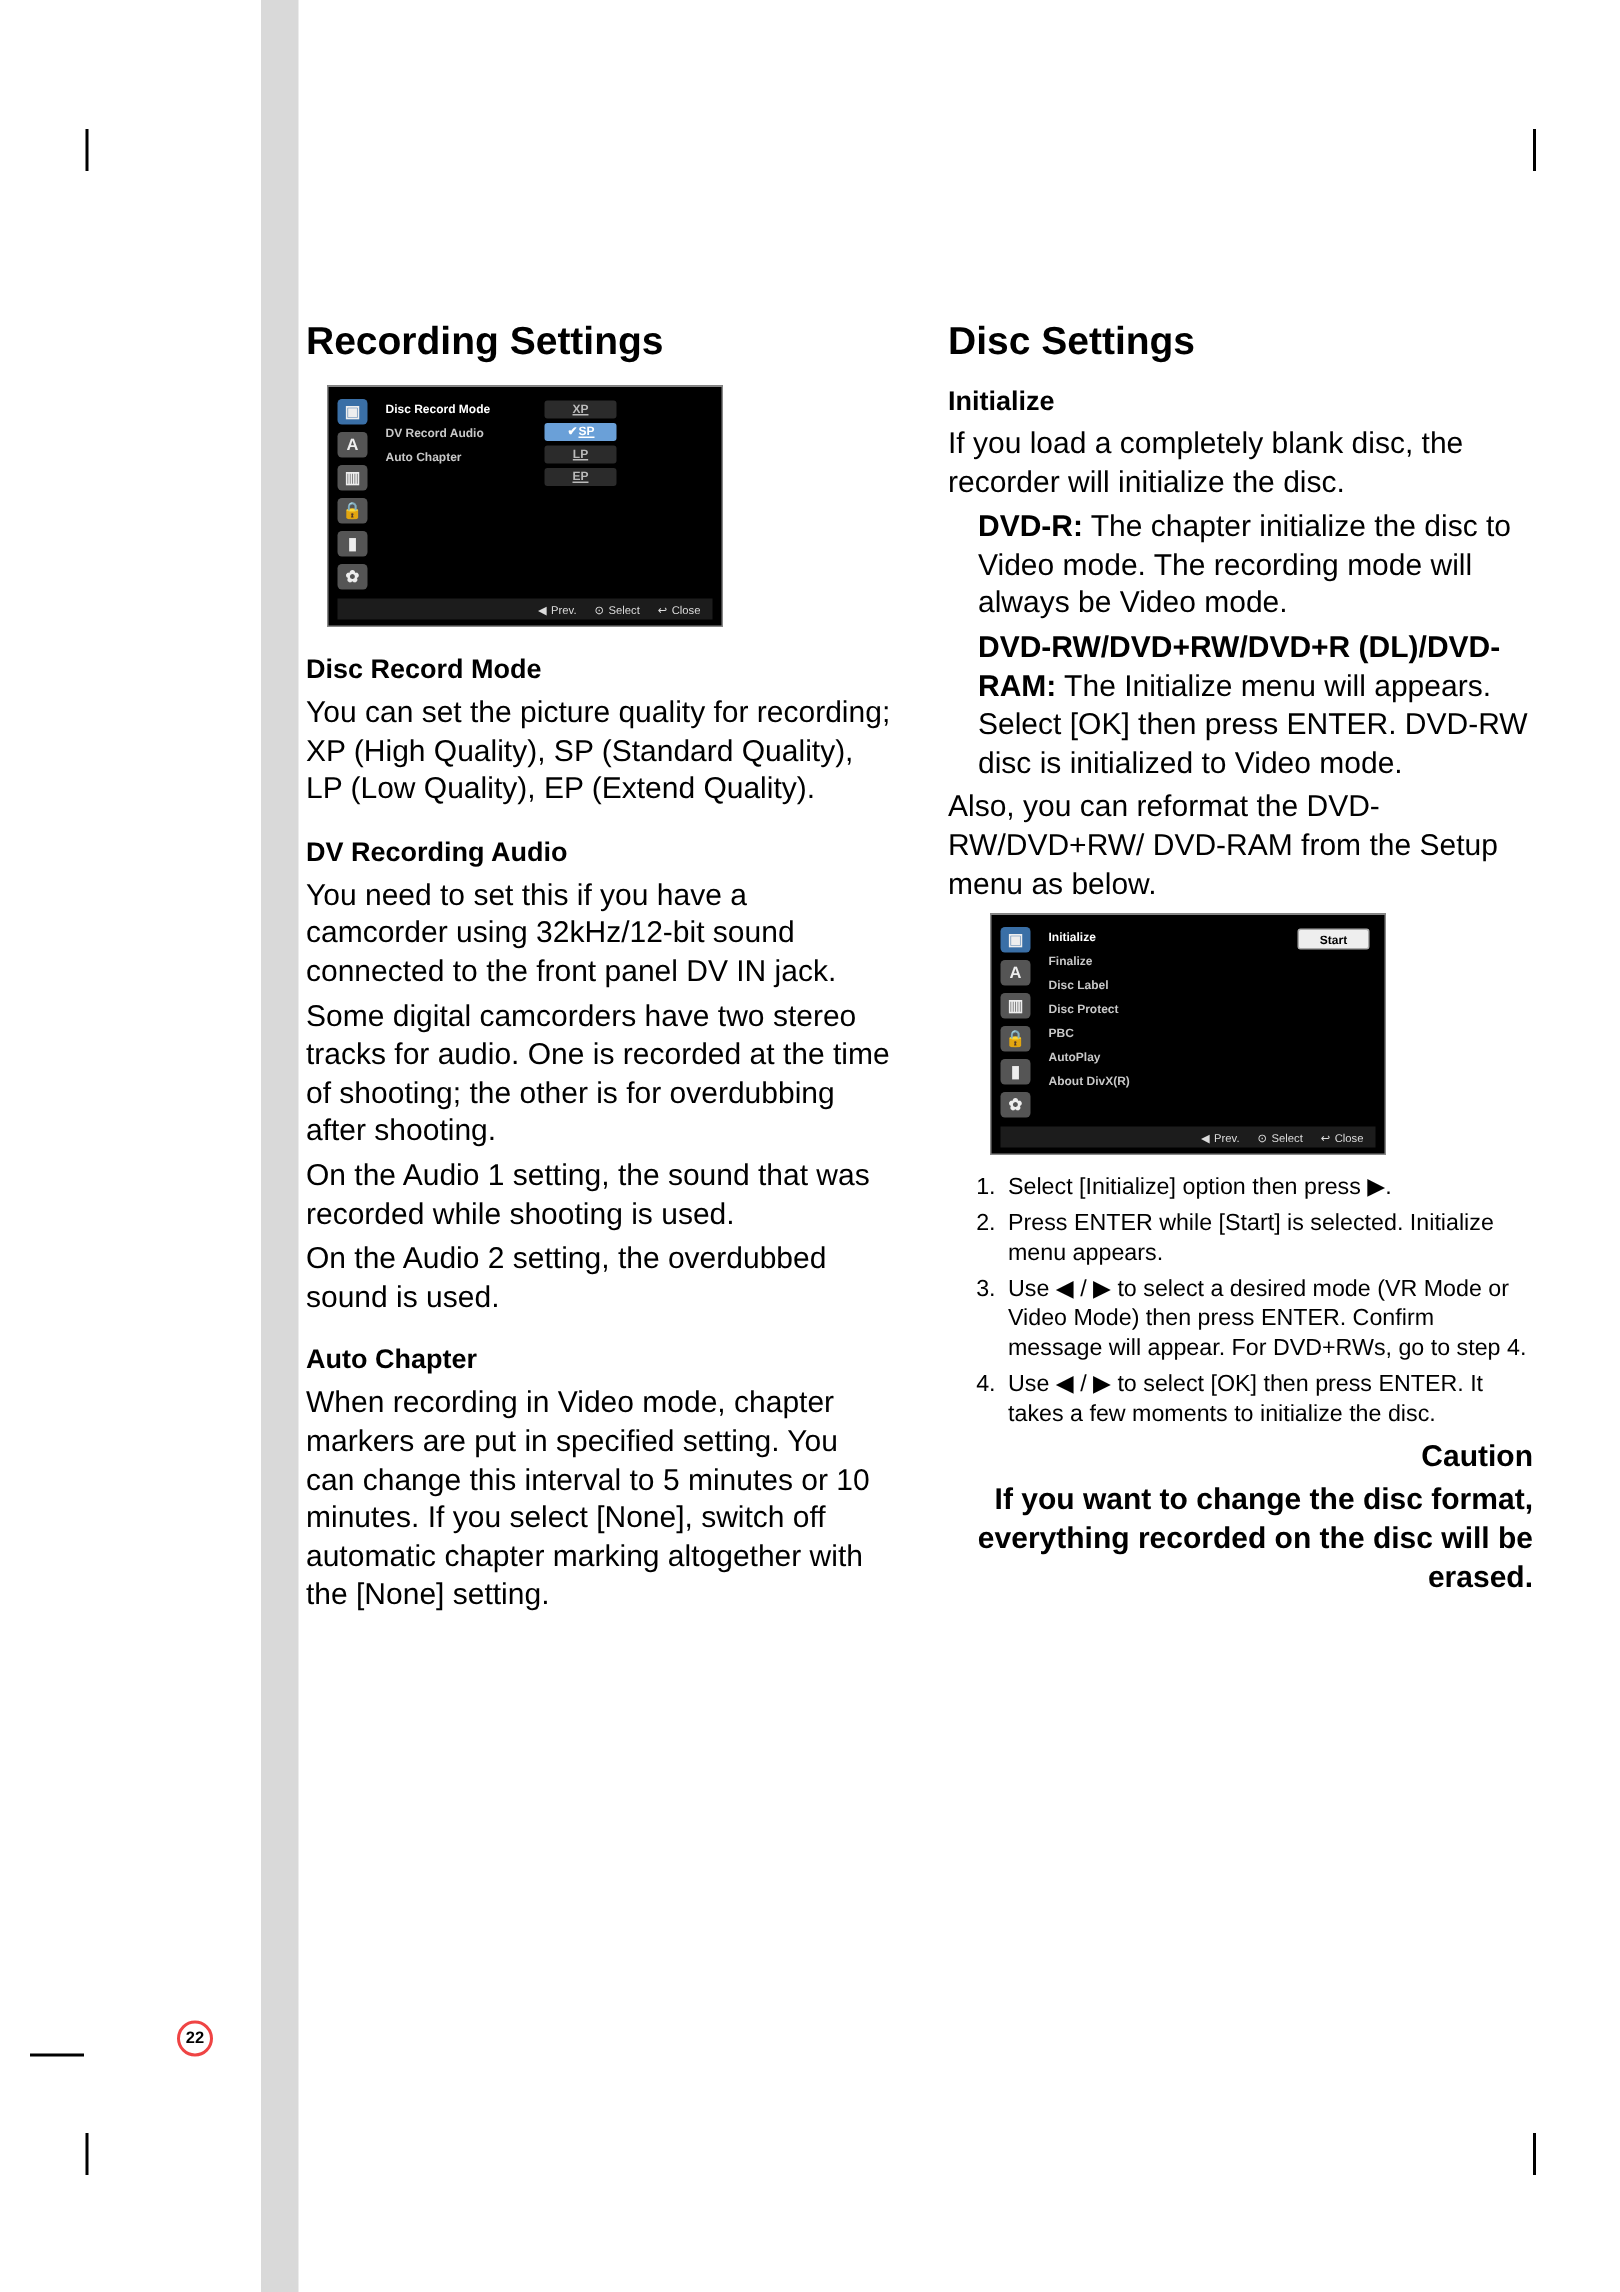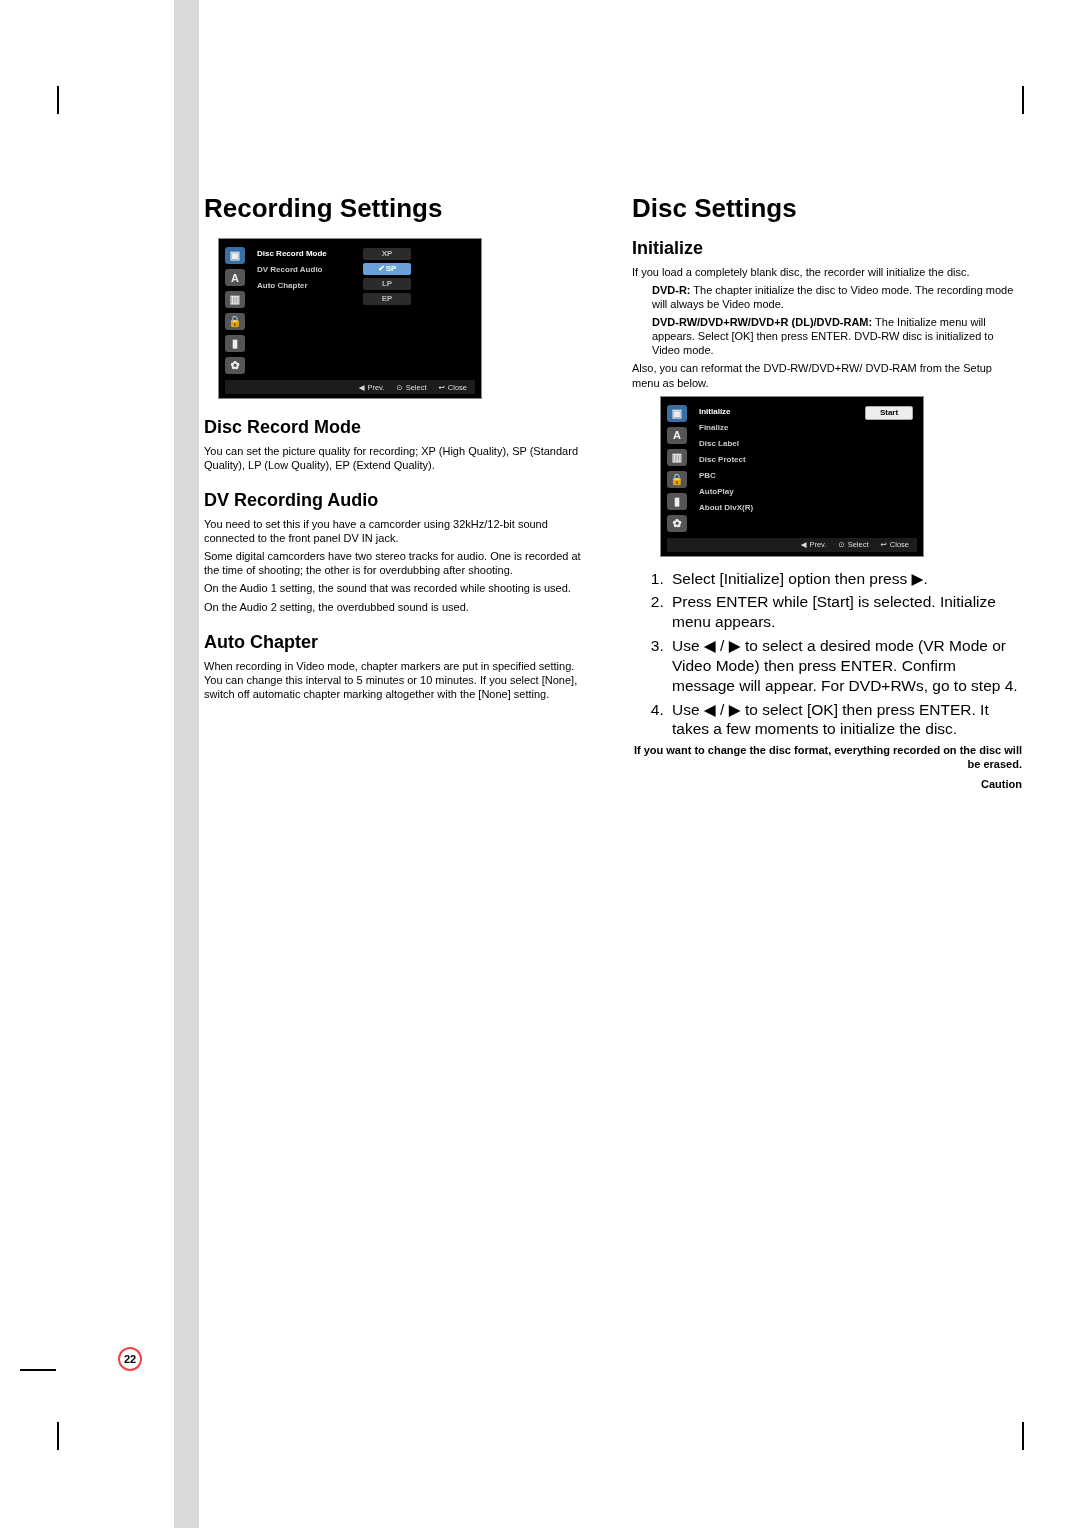--- a/index.html
+++ b/index.html
@@ -5,38 +5,38 @@
   * { box-sizing: border-box; margin: 0; padding: 0; }
   html, body { width: 1080px; height: 1528px; background: #fff; font-family: Arial, Helvetica, sans-serif; color: #000; }
   .page { position: relative; width: 1080px; height: 1528px; }
   .sidebar { position: absolute; left: 174px; top: 0; width: 25px; height: 1528px; background: #d9d9d9; }
   .tick-top-l { position: absolute; left: 57px; top: 86px; width: 2px; height: 28px; background: #000; }
   .tick-top-r { position: absolute; left: 1022px; top: 86px; width: 2px; height: 28px; background: #000; }
   .tick-bot-l { position: absolute; left: 57px; top: 1422px; width: 2px; height: 28px; background: #000; }
   .tick-bot-r { position: absolute; left: 1022px; top: 1422px; width: 2px; height: 28px; background: #000; }
   .tick-side { position: absolute; left: 20px; top: 1369px; width: 36px; height: 2px; background: #000; }
   .cols { position: absolute; left: 204px; top: 193px; width: 818px; display: flex; gap: 38px; }
-  .col { width: 390px; }
+  .col { width: 390px; margin-top: 19px; }
   h1 { font-size: 26px; font-weight: bold; margin-bottom: 14px; }
   h2 { font-size: 18px; font-weight: bold; margin-top: 18px; margin-bottom: 6px; }
-  p { font-size: 11px; line-height: 1.28; margin-bottom: 4px; }
+  p { font-size: 20px; line-height: 1.28; margin-bottom: 4px; }
   .indent { margin-left: 20px; }
   ol { margin-left: 36px; font-size: 15.5px; line-height: 1.28; }
   ol li { margin-bottom: 4px; padding-left: 4px; }
   .bold { font-weight: bold; text-align: right; }
   .menu { width: 264px; background: #000; border: 1px solid #888; margin: 6px 0 12px 14px; padding: 6px 6px 4px 6px; font-size: 8px; color: #dcdcdc; }
   .menu-body { display: flex; }
   .icons { width: 26px; display: flex; flex-direction: column; gap: 5px; padding-top: 2px; }
   .ic { width: 20px; height: 17px; background: #555; border-radius: 3px; display: flex; align-items: center; justify-content: center; color: #eee; font-size: 11px; font-weight: bold; }
   .ic.active { background: #3a6fa6; }
   .mid { width: 112px; display: flex; flex-direction: column; gap: 4px; padding-top: 3px; }
   .mid-item { height: 12px; line-height: 12px; padding-left: 6px; font-weight: bold; font-size: 8px; color: #c8c8c8; }
   .mid-item.sel { color: #fff; }
   .right { flex: 1; display: flex; flex-direction: column; gap: 3px; padding-top: 3px; }
-  .opt { height: 12px; line-height: 12px; background: #2b2b2b; text-align: center; font-size: 8px; font-weight: bold; color: #bbb; border-radius: 2px; width: 48px; }
+  .opt { height: 12px; line-height: 12px; background: #2b2b2b; text-align: center; font-size: 8px; font-weight: bold; color: #bbb; border-radius: 2px; width: 48px; text-decoration: underline; }
   .opt.sel { background: #6aa0d8; color: #fff; }
   .chk { display:inline-block; width:8px; text-align:center; }
   .start-btn { width: 48px; height: 14px; background: #eee; color: #000; font-size: 8px; font-weight: bold; display: flex; align-items: center; justify-content: center; border-radius: 2px; border:1px solid #aaa;text-align:center; }
   .menu-footer { margin-top: 6px; height: 14px; background: #1c1c1c; display: flex; justify-content: flex-end; align-items: center; gap: 12px; padding: 0 8px; font-size: 7.5px; color: #ddd; }
   .menu-footer span { display: inline-flex; align-items: center; gap: 3px; }
   .pn { position: absolute; left: 118px; top: 1347px; width: 24px; height: 24px; border: 2px solid #ef4444; border-radius: 50%; display: flex; align-items: center; justify-content: center; font-size: 11px; font-weight: bold; }
 </style>
 </head>
 <body>
 
@@ -134,19 +134,19 @@
         </div>
       </div>
 
       <ol>
         <li>Select [Initialize] option then press ▶.</li>
         <li>Press ENTER while [Start] is selected. Initialize menu appears.</li>
         <li>Use ◀ / ▶ to select a desired mode (VR Mode or Video Mode) then press ENTER. Confirm message will appear. For DVD+RWs, go to step 4.</li>
         <li>Use ◀ / ▶ to select [OK] then press ENTER. It takes a few moments to initialize the disc.</li>
       </ol>
 
+      <p class="bold" style="margin-top:6px">Caution</p>
       <p class="bold">If you want to change the disc format, everything recorded on the disc will be erased.</p>
-      <p class="bold" style="margin-top:6px">Caution</p>
     </div>
   </div>
 
   <div class="pn">22</div>
 </div>
 
 </body></html>

